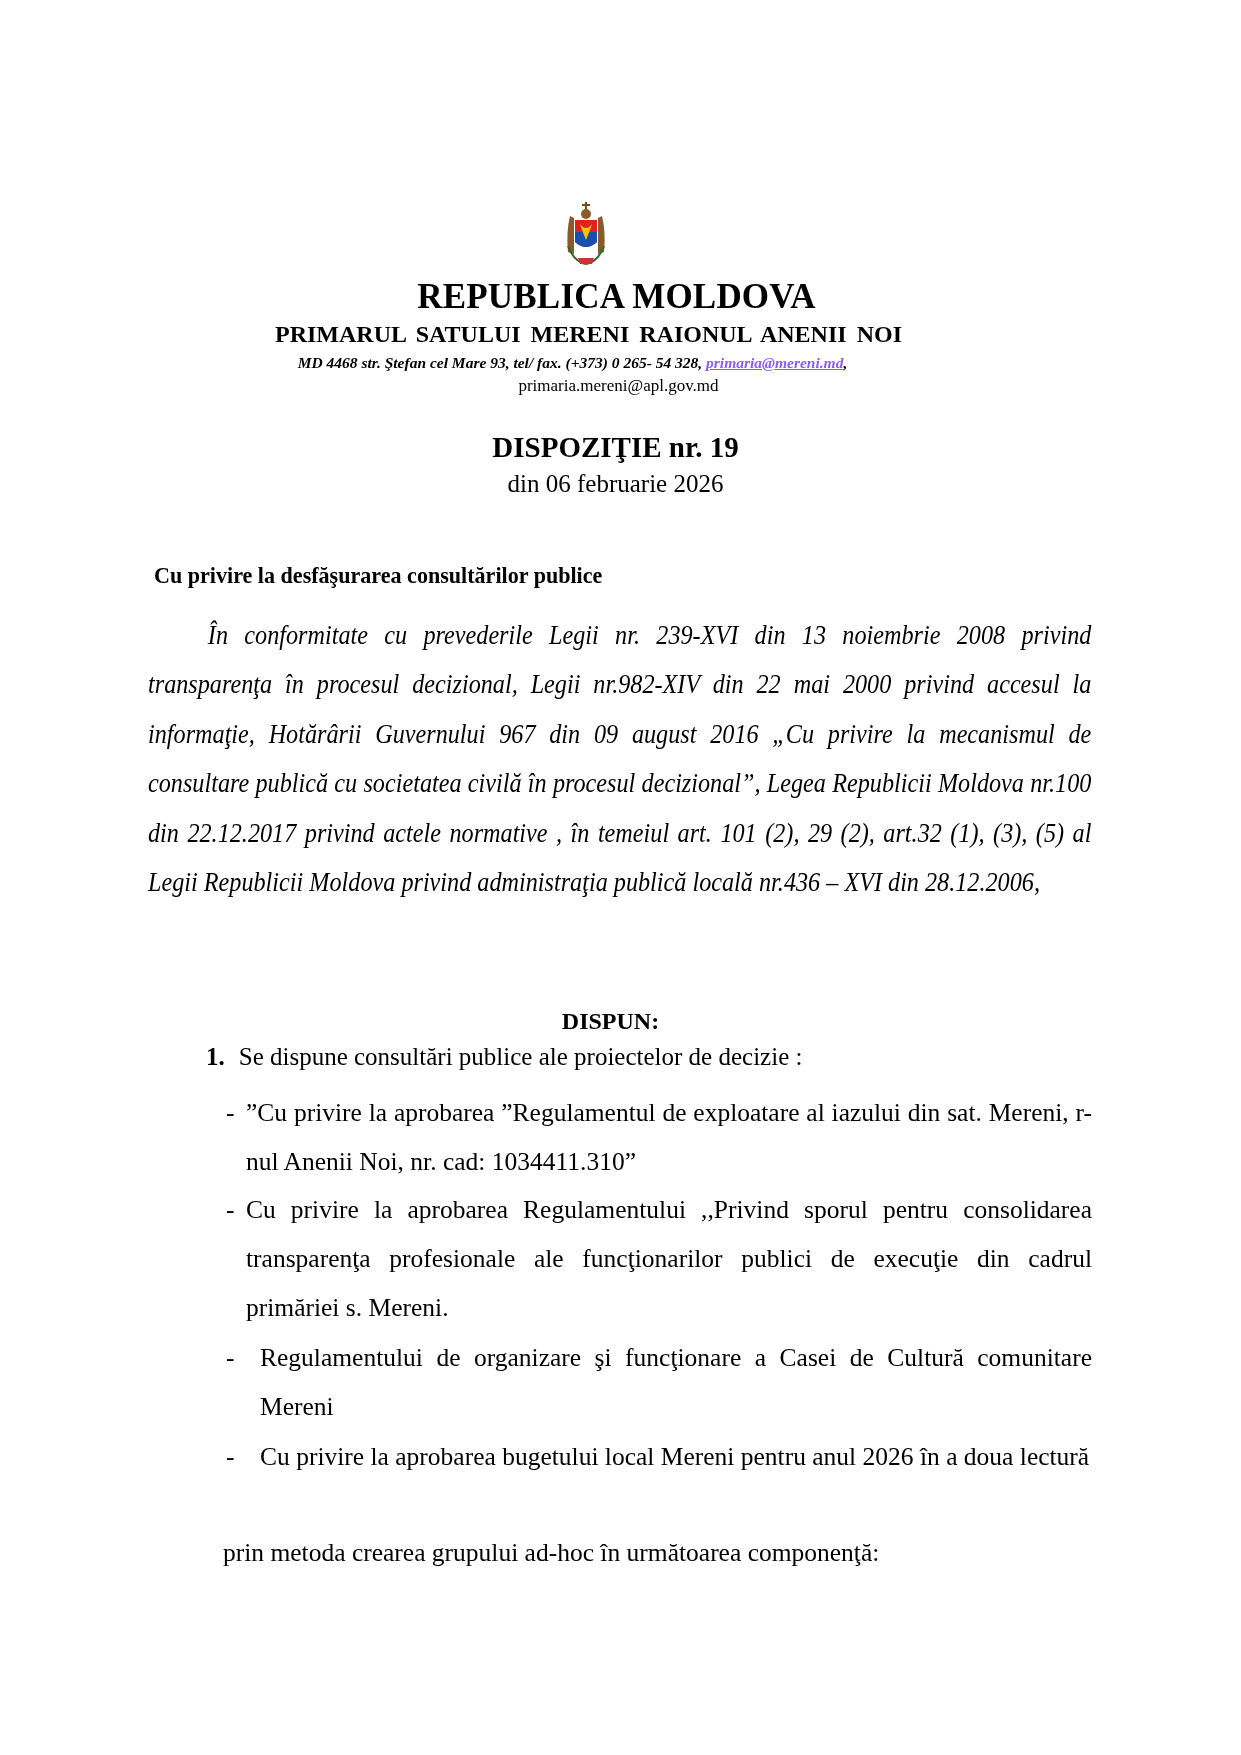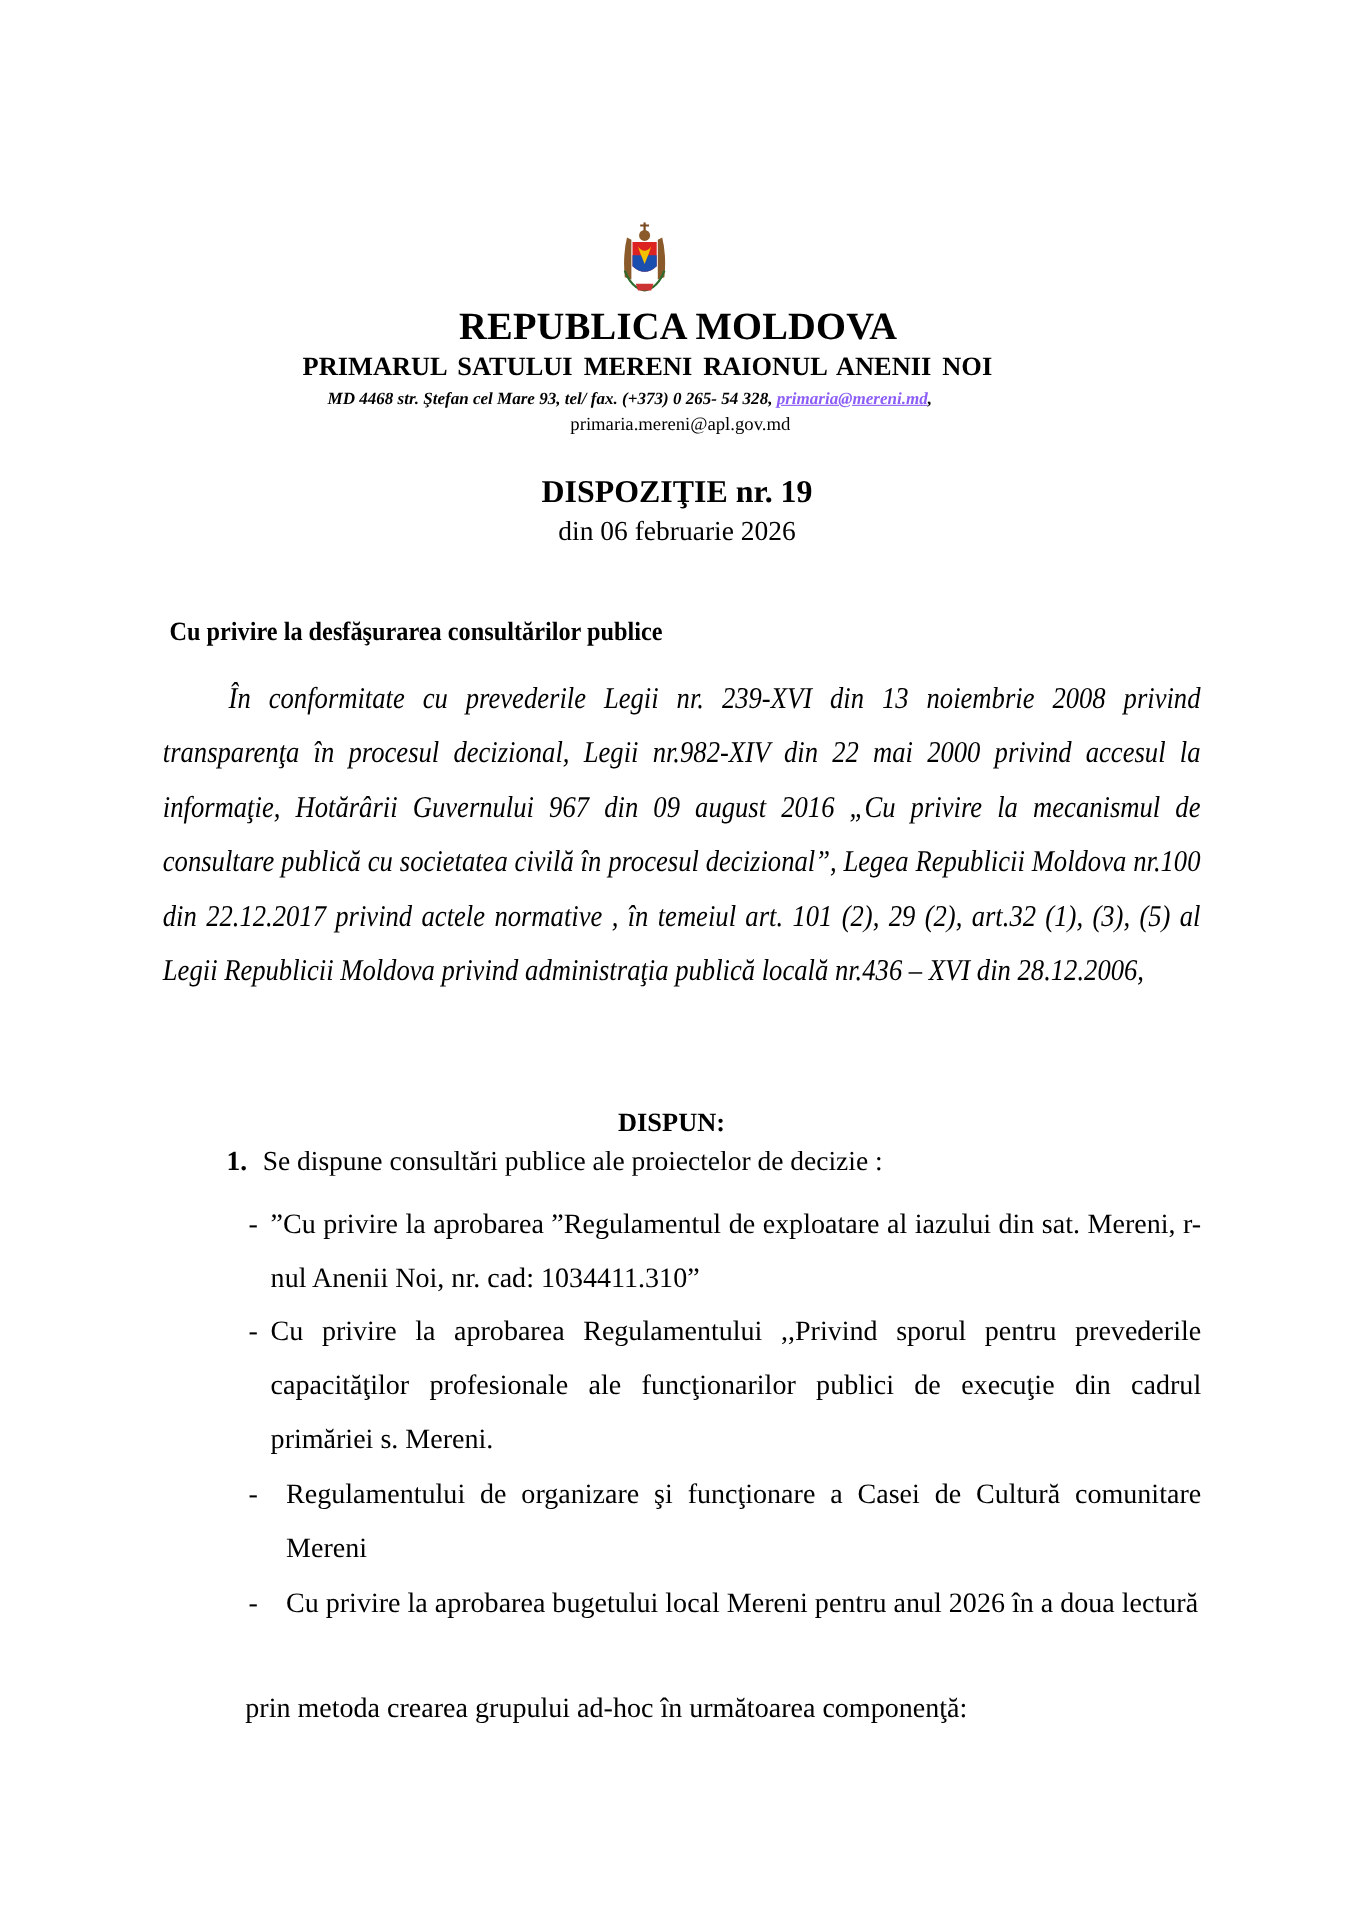--- a/index.html
+++ b/index.html
@@ -64,21 +64,21 @@
   <div class="item1">
     <span class="num">1.</span><span>Se dispune consultări publice ale proiectelor  de decizie :</span>
   </div>
 
   <div class="sub s1 just">
     <span class="dash">-</span>
     <span class="txt">”Cu privire la aprobarea ”Regulamentul de exploatare al iazului din sat. Mereni, r-nul Anenii Noi, nr. cad: 1034411.310”</span>
   </div>
   <div class="sub s2 just">
     <span class="dash">-</span>
-    <span class="txt">Cu privire la aprobarea Regulamentului ,,Privind sporul pentru prevederile capacităţilor profesionale ale funcţionarilor publici de execuţie din cadrul primăriei s. Mereni.</span>
+    <span class="txt">Cu privire la aprobarea Regulamentului ,,Privind sporul pentru consolidarea transparenţa profesionale ale funcţionarilor publici de execuţie din cadrul primăriei s. Mereni.</span>
   </div>
   <div class="sub s3">
     <span class="dash">-</span>
     <span class="txt">Regulamentului de organizare şi funcţionare a Casei de Cultură comunitare Mereni</span>
   </div>
   <div class="sub s4">
     <span class="dash">-</span>
     <span class="txt">Cu privire la aprobarea bugetului local Mereni  pentru anul 2026 în a doua lectură</span>
   </div>
 

